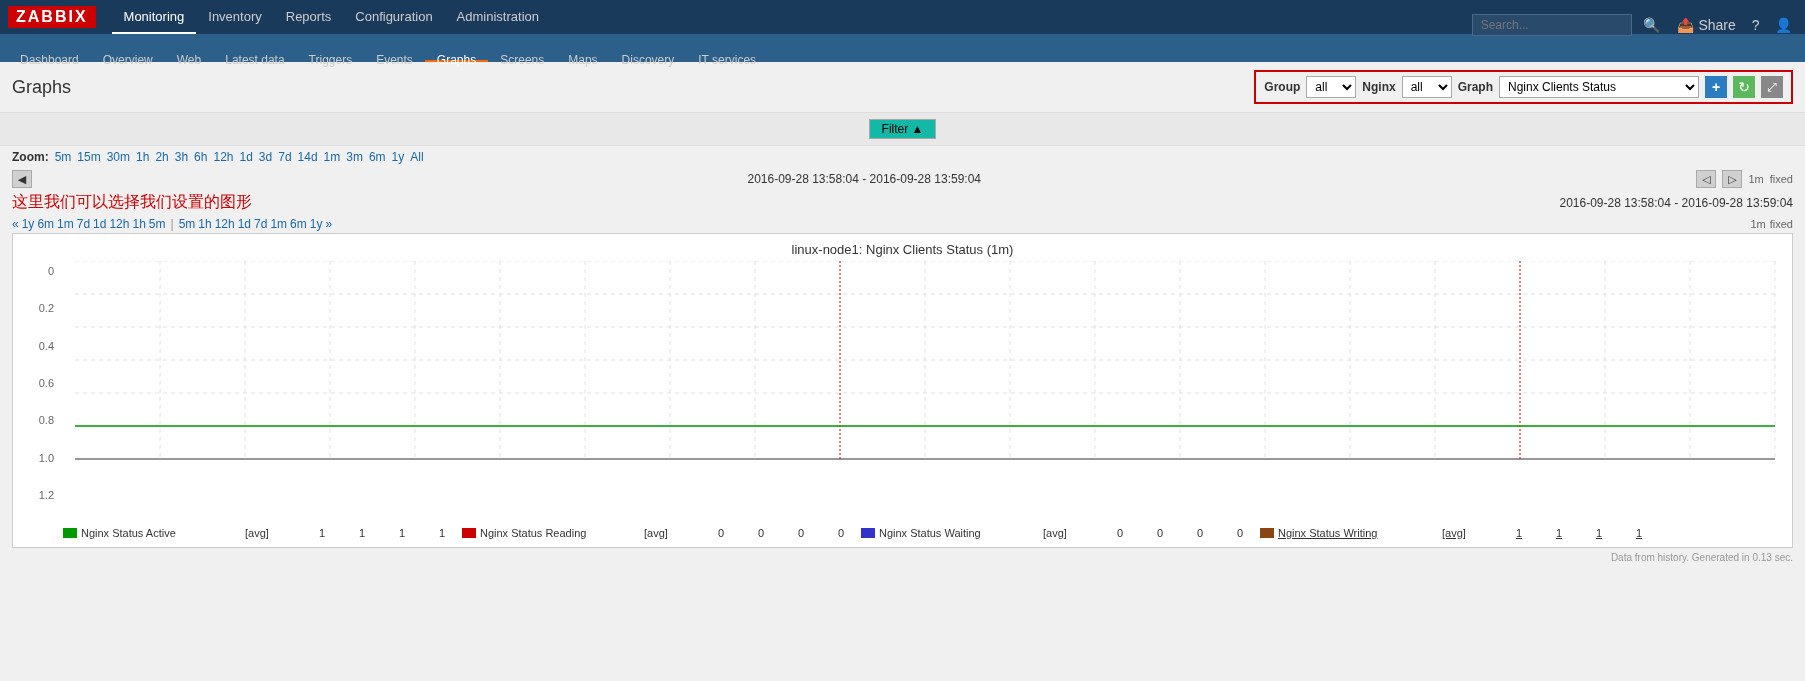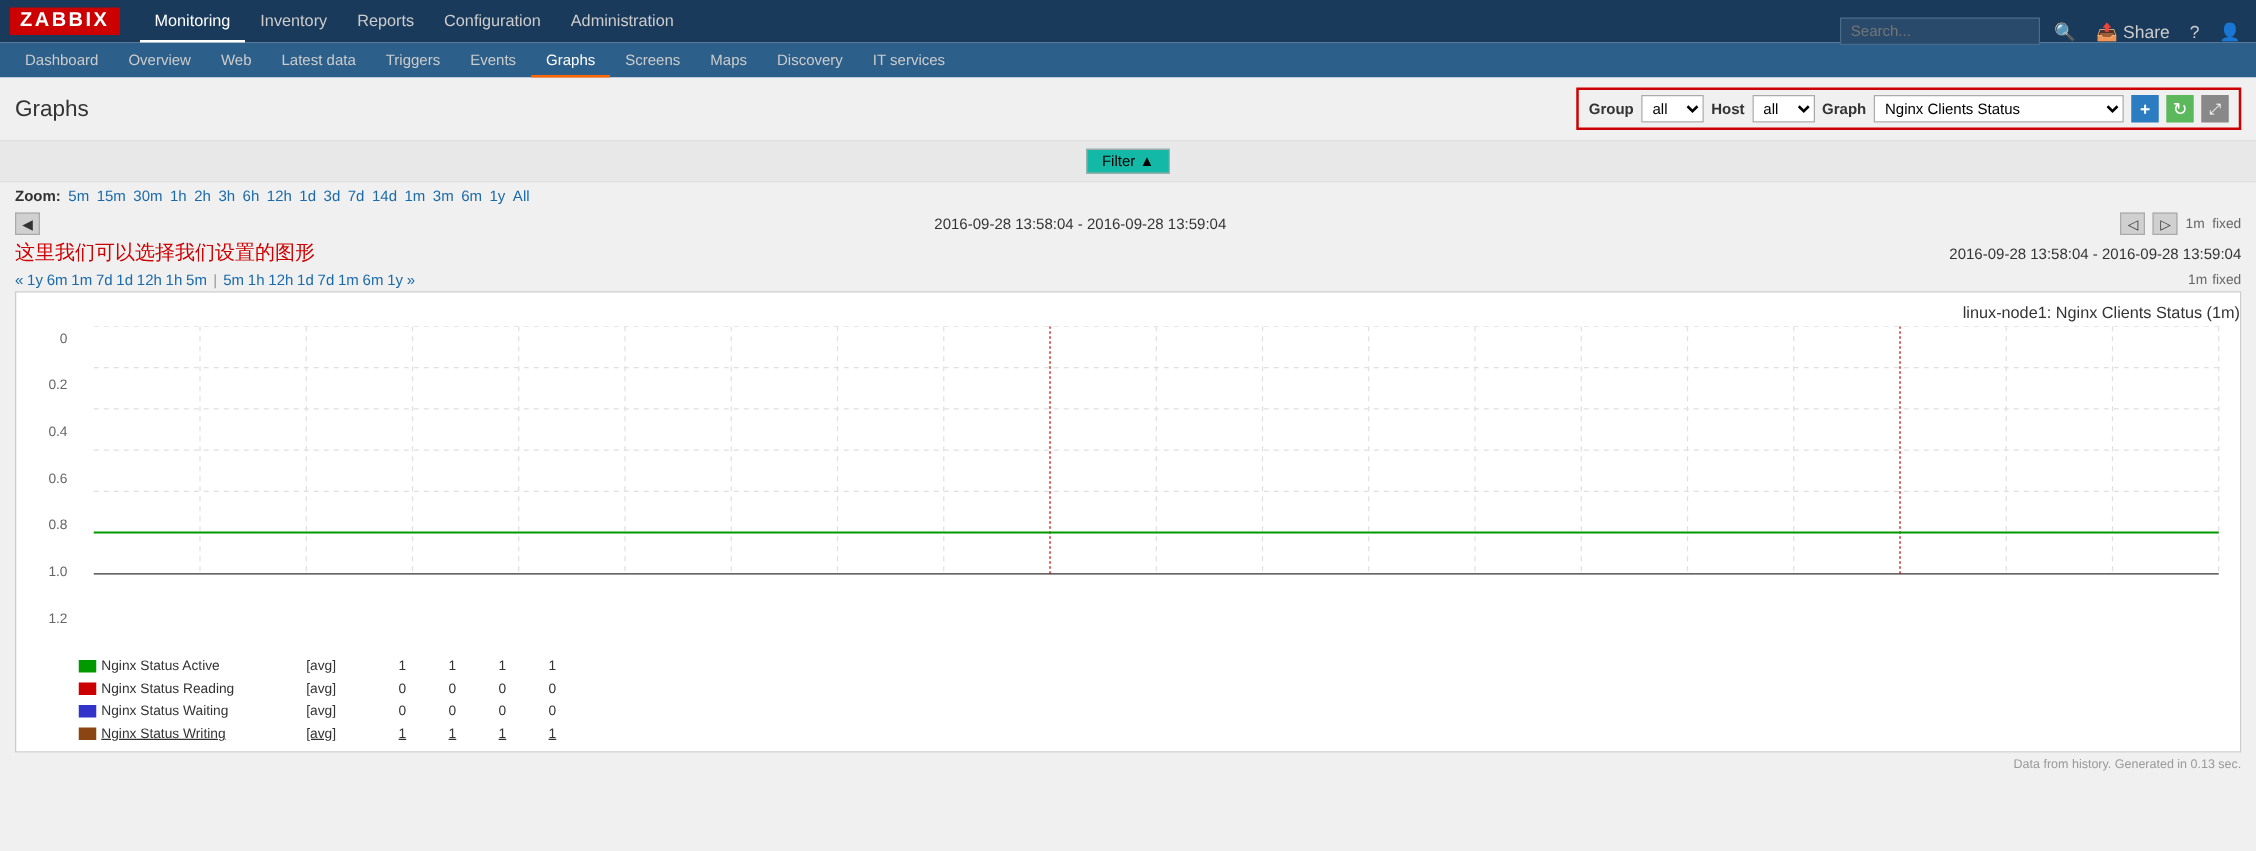--- a/index.html
+++ b/index.html
@@ -57,21 +57,21 @@
     
     #sub-nav {
       background: #2c5f8a;
       display: flex;
       align-items: center;
       height: 28px;
       padding: 0 8px;
     }
     .sub-nav-item {
       color: #ccc;
-      padding: 0 12px;
+      padding: 12px 12px;
       height: 28px;
       line-height: 28px;
       cursor: pointer;
       font-size: 12px;
     }
     .sub-nav-item.active { color: #fff; border-bottom: 2px solid #ff6600; }
 
     
     #page-header {
       background: #f0f0f0;
@@ -230,21 +230,21 @@
 
     
     #graph-container {
       background: #fff;
       margin: 0 12px;
       border: 1px solid #ccc;
       position: relative;
       overflow: hidden;
     }
     #graph-title {
-      text-align: right;
+      text-align: center;
       font-size: 13px;
       color: #333;
       padding: 8px 0 4px 0;
     }
     #graph-area {
       display: flex;
       position: relative;
     }
     #y-axis {
       width: 45px;
@@ -328,21 +328,21 @@
   <div class="sub-nav-item">IT services</div>
 </div>
 
 <div id="page-header">
   <h1 id="page-title">Graphs</h1>
   <div id="filter-controls">
     <span class="filter-label">Group</span>
     <select class="filter-select">
       <option>all</option>
     </select>
-    <span class="filter-label">Host</span>
+    <span class="filter-label">Nginx</span>
     <select class="filter-select">
       <option>all</option>
     </select>
     <span class="filter-label">Graph</span>
     <select class="filter-select filter-select-wide">
       <option>Nginx Clients Status</option>
     </select>
     <button class="btn-blue">+</button>
     <button class="btn-refresh">↻</button>
     <button class="btn-expand">⤢</button>
@@ -480,21 +480,21 @@
 
         </svg>
         <div style="display:flex;width:1700px;overflow:hidden;">
           <div id="x-labels" style="display:flex;width:1700px;"></div>
         </div>
       </div>
     </div>
   </div>
 
   <div id="legend" style="padding: 6px 12px 8px 50px;">
-      <div style="display: flex; flex-direction: column; gap: 6px;">
+      <div style="display: flex; gap: 17px;">
         <div style="display: flex; align-items: center; gap: 4px; font-size: 11px;">
         <span style="width:14px;height:10px;background:#009900;display:inline-block;"></span>
         <span style="min-width:160px;">Nginx Status Active</span>
         <span style="min-width:40px;">[avg]</span>
         <span style="min-width:36px;text-align:right;">1</span>
         <span style="min-width:36px;text-align:right;">1</span>
         <span style="min-width:36px;text-align:right;">1</span>
         <span style="min-width:36px;text-align:right;">1</span>
       </div>
         <div style="display: flex; align-items: center; gap: 4px; font-size: 11px;">

